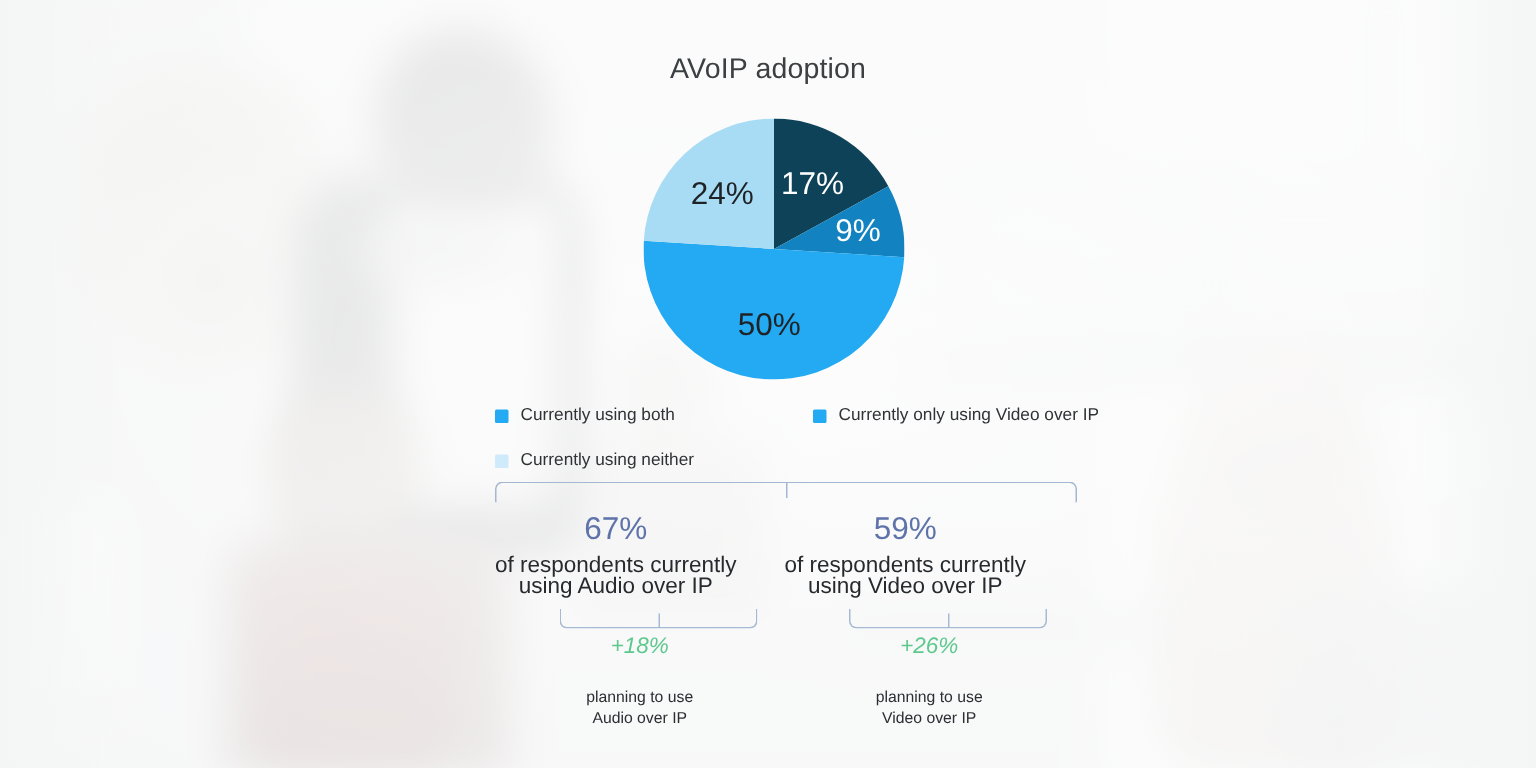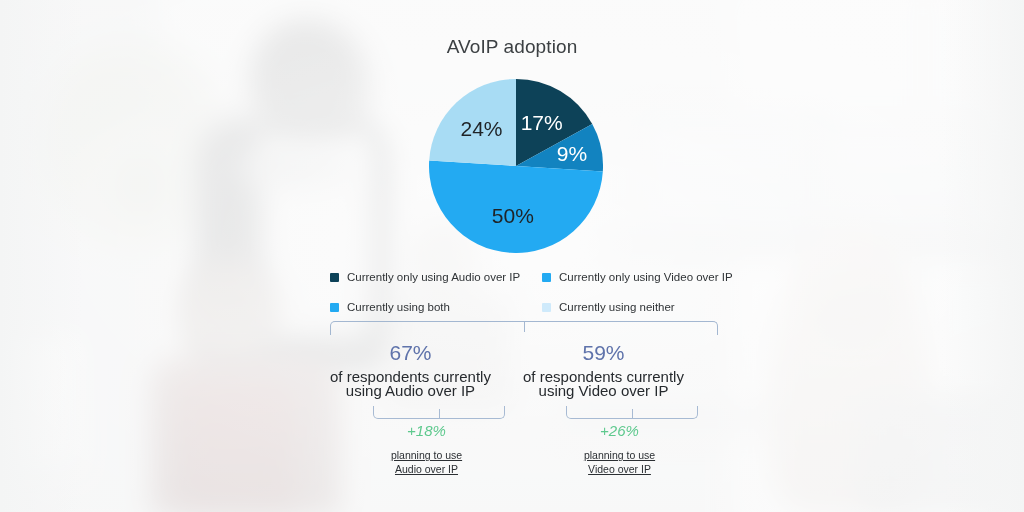--- a/index.html
+++ b/index.html
@@ -111,21 +111,21 @@
   .bracket-bot-row{position:absolute;left:330px;top:406px;width:386px;height:14px;}
   .bracket-bot{position:absolute;top:0;width:130px;height:12px;
     border:1.4px solid #9fb4cf;border-bottom-style:solid;border-top:none;
     border-radius:0 0 5px 5px;opacity:.9;}
   .bracket-bot .tick{position:absolute;left:50%;bottom:0;width:1.4px;height:9px;background:#9fb4cf;}
   .bb-left{left:43px;} .bb-right{left:236px;}
 
   .cols2{position:absolute;left:330px;top:421px;width:386px;height:60px;
     display:grid;grid-template-columns:1fr 1fr;}
   .green-pct{font-size:15px;color:#5ec98e;line-height:19px;font-style:italic;}
-  .green-sub{font-size:10.5px;color:#2b2f33;line-height:13.5px;margin-top:9px;text-decoration:underline;}
+  .green-sub{font-size:10.5px;color:#2b2f33;line-height:13.5px;margin-top:19px;}
 </style>
 </head>
 <body>
 
 <div id="stage">
 
   <div class="bg">
     <div class="bg-base"></div>
     <div class="bg-shape wall-left"></div>
     <div class="bg-shape plant"></div>
@@ -170,30 +170,26 @@
           <path d="M87 87 L0.17 81.54 A87 87 0 0 1 87.00 0.00 Z" fill="#a8dcf4"></path>
           <text x="112.7" y="50.6" text-anchor="middle" class="slice-label">17%</text>
           <text x="143.0" y="81.5" text-anchor="middle" class="slice-label">9%</text>
           <text x="83.8" y="144.4" text-anchor="middle" class="slice-label dark">50%</text>
           <text x="52.5" y="57.2" text-anchor="middle" class="slice-label dark">24%</text>
         </svg>
     </div>
 
     <div class="legend">
       <div class="lg-item">
-        <span class="sw" style="background:#0d4258"></span>
-        <span class="lg-txt">Currently only using Audio over IP</span>
+        <span class="sw" style="background:#23aaf2"></span>
+        <span class="lg-txt">Currently using both</span>
       </div>
       <div class="lg-item">
         <span class="sw" style="background:#23aaf2"></span>
         <span class="lg-txt">Currently only using Video over IP</span>
-      </div>
-      <div class="lg-item">
-        <span class="sw" style="background:#23aaf2"></span>
-        <span class="lg-txt">Currently using both</span>
       </div>
       <div class="lg-item">
         <span class="sw" style="background:#cfeafb"></span>
         <span class="lg-txt">Currently using neither</span>
       </div>
     </div>
 
     <div class="bracket-top">
       <span class="tick"></span>
     </div>

